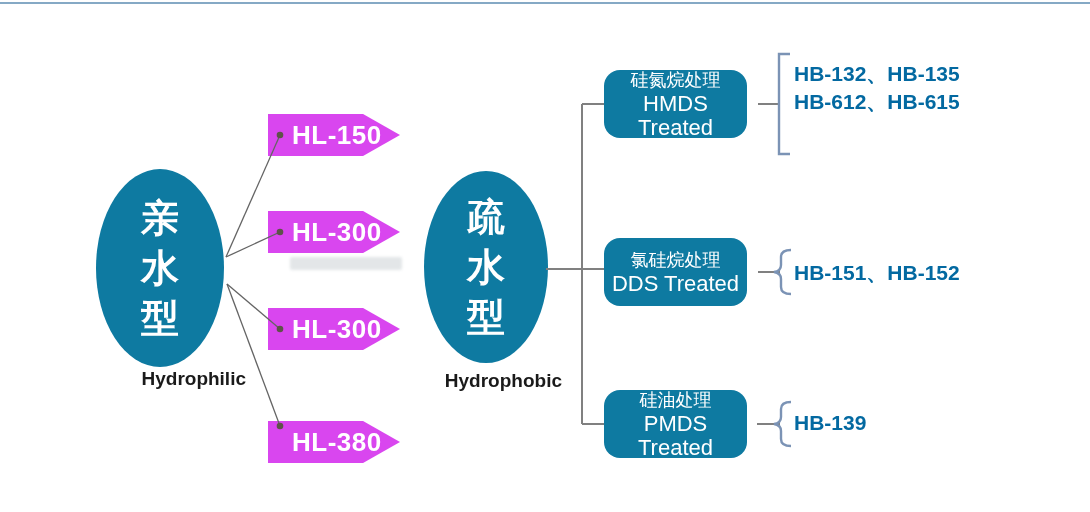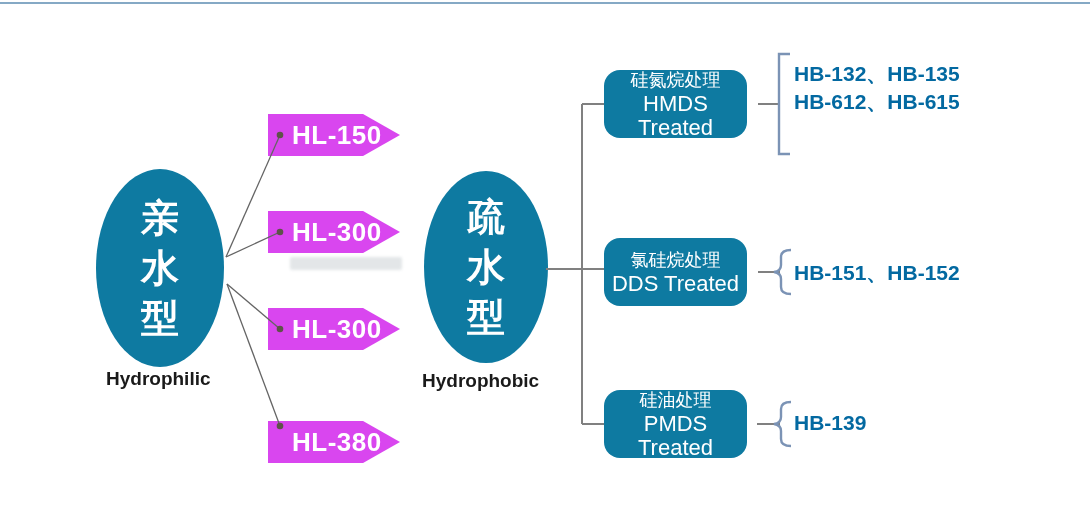--- a/index.html
+++ b/index.html
@@ -7,21 +7,21 @@
     position:relative;width:1090px;height:512px;background:#ffffff;overflow:hidden;
     font-family:"Liberation Sans","DejaVu Sans",sans-serif;
   }
   .topline{position:absolute;left:0;top:2px;width:1090px;height:2px;background:#85a9c5;}
   .ellipse{
     position:absolute;background:#0e7aa1;border-radius:50%;
     display:flex;flex-direction:column;align-items:center;justify-content:center;
     color:#ffffff;font-weight:700;
   }
   .vchar{font-size:38px;line-height:50px;text-align:center;}
-  .nlabel{position:absolute;font-weight:700;font-size:19px;color:#1a1a1a;text-align:left;white-space:nowrap;}
+  .nlabel{position:absolute;font-weight:700;font-size:19px;color:#1a1a1a;text-align:right;white-space:nowrap;}
   .chev{
     position:absolute;left:268px;width:132px;height:42px;background:#d946ef;
     clip-path:polygon(0 0,72% 0,100% 50%,72% 100%,0 100%);
     display:flex;align-items:center;padding-left:24px;box-sizing:border-box;
     color:#ffffff;font-weight:700;font-size:26px;letter-spacing:0.5px;white-space:nowrap;
   }
   .tbox{
     position:absolute;left:604px;width:143px;height:68px;background:#0e7aa1;border-radius:16px;
     display:flex;flex-direction:column;align-items:center;justify-content:center;
     color:#ffffff;text-align:center;

